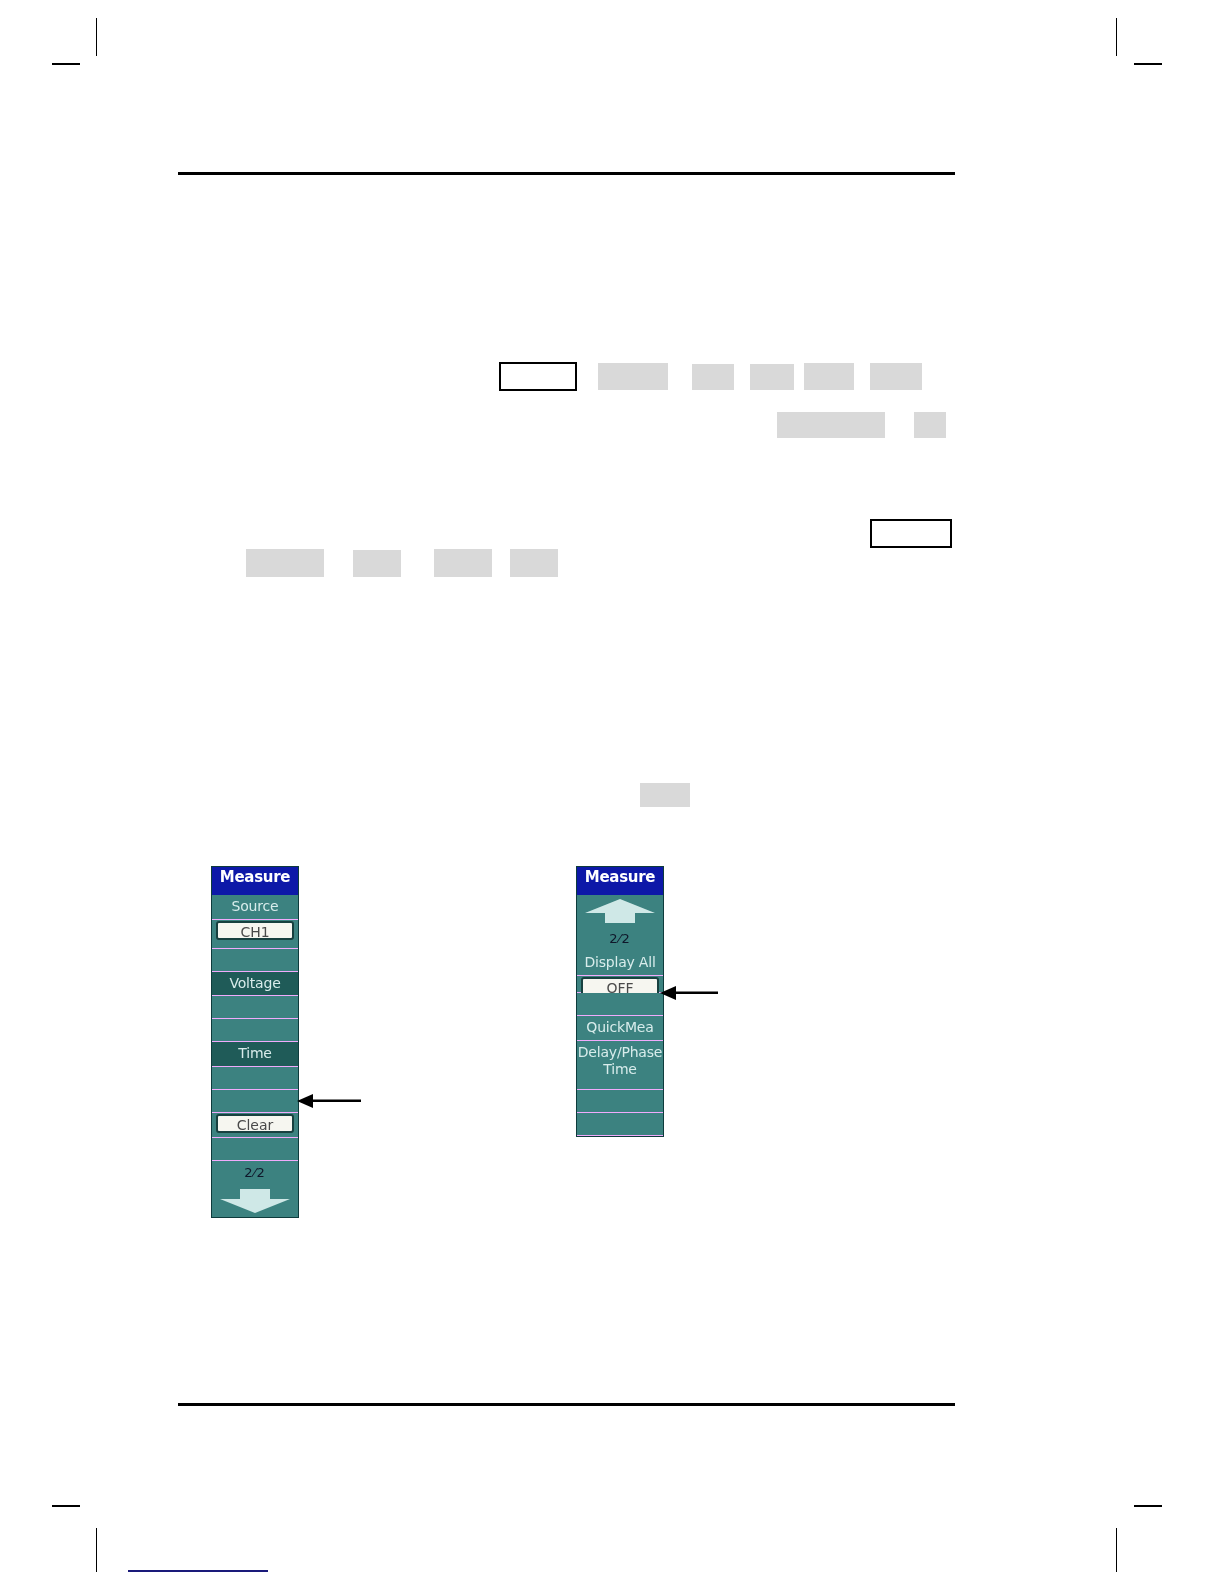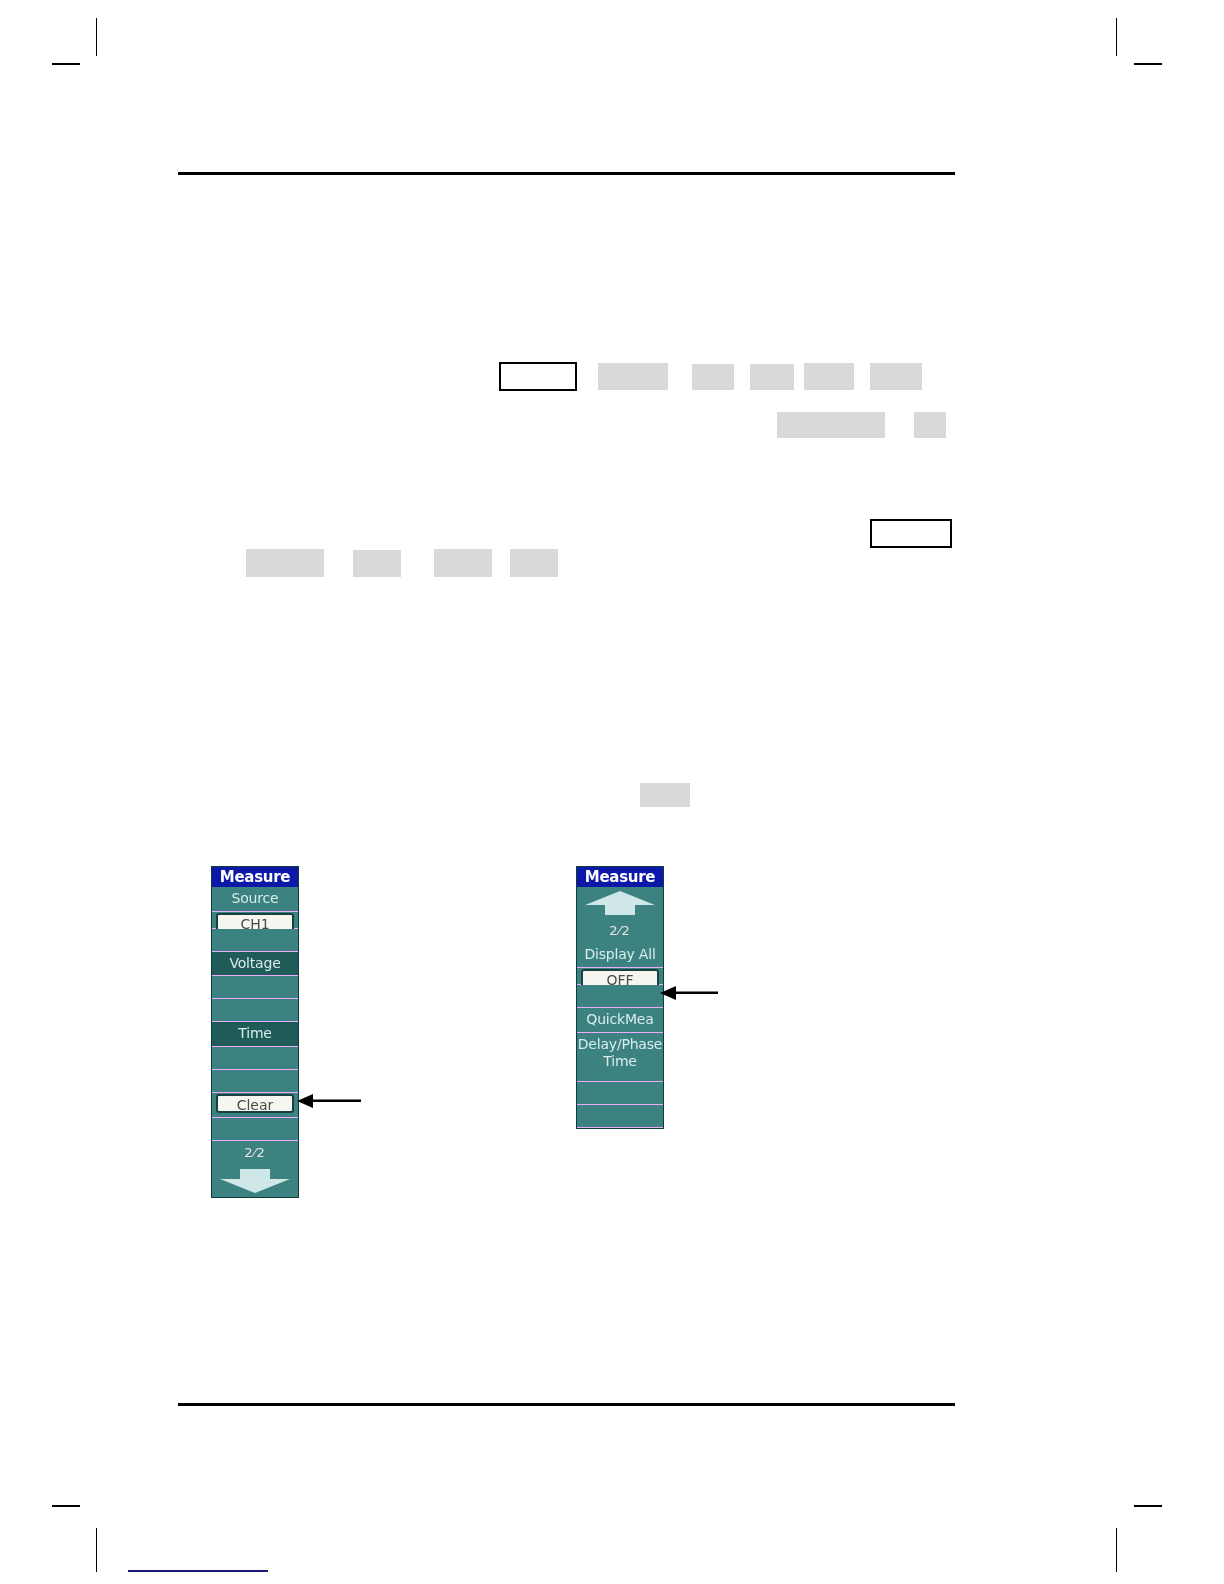--- a/index.html
+++ b/index.html
@@ -32,21 +32,21 @@
     box-sizing:border-box;
     font-family:"DejaVu Sans", sans-serif;
   }
   .scope-title{
     background:#0d18a8;
     color:#ffffff;
     text-align:center;
     font-size:15px;
     font-weight:bold;
     line-height:20px;
-    height:20px;
+    height:28px;
     letter-spacing:-0.3px;
   }
   .mrow{
     position:relative;
     box-sizing:border-box;
     border-bottom:1px solid #f0abfc;
     background:#3c8280;
   }
   .mrow.dark{background:#1f5b58;}
   .mlabel{
@@ -64,21 +64,21 @@
     border:2px solid #17403f;
     border-radius:3px;
     color:#4a4a4a;
     text-align:center;
     font-size:14px;
     line-height:18px;
     height:19px;
     box-sizing:border-box;
   }
   .pagenum{
-    color:#e5e5e5;
+    color:#0f172a;
     text-align:center;
     font-size:13px;
     letter-spacing:1px;
   }
   .arrow-glyph{display:block;margin:0 auto;}
 
   
   .callout{position:absolute;}
 </style>
 </head>
@@ -114,21 +114,21 @@
     <div class="box-outline" style="left: 870px; top: 519px; width: 82px; height: 29px;"></div>
     <div class="link-rule" style="left: 128px; top: 1570px; width: 140px;"></div>
   </div>
 
 <div id="menu-layer">
     <div class="scope-menu" style="left: 211px; top: 866px;">
       <div class="scope-title">Measure</div>
       <div class="mrow" style="height: 25px;">
         <div class="mlabel" style="padding-top: 4px;">Source</div>
       </div>
-      <div class="mrow" style="height: 16px;">
+      <div class="mrow" style="height: 28px;">
         <div class="mvalue">CH1</div>
       </div>
       <div class="mrow" style="height: 23px;"></div>
       <div class="mrow dark" style="height: 24px;">
         <div class="mlabel" style="padding-top: 4px;">Voltage</div>
       </div>
       <div class="mrow" style="height: 23px;"></div>
       <div class="mrow" style="height: 23px;"></div>
       <div class="mrow dark" style="height: 25px;">
         <div class="mlabel" style="padding-top: 4px;">Time</div>

